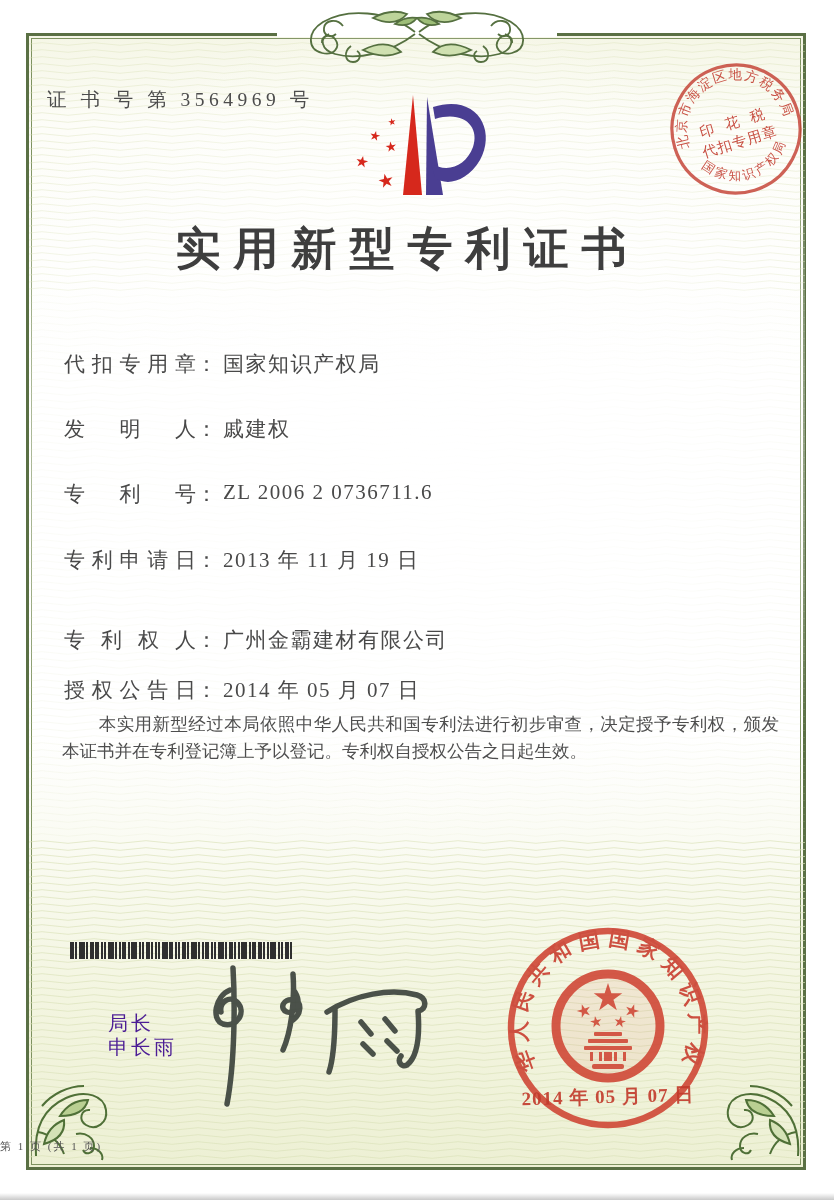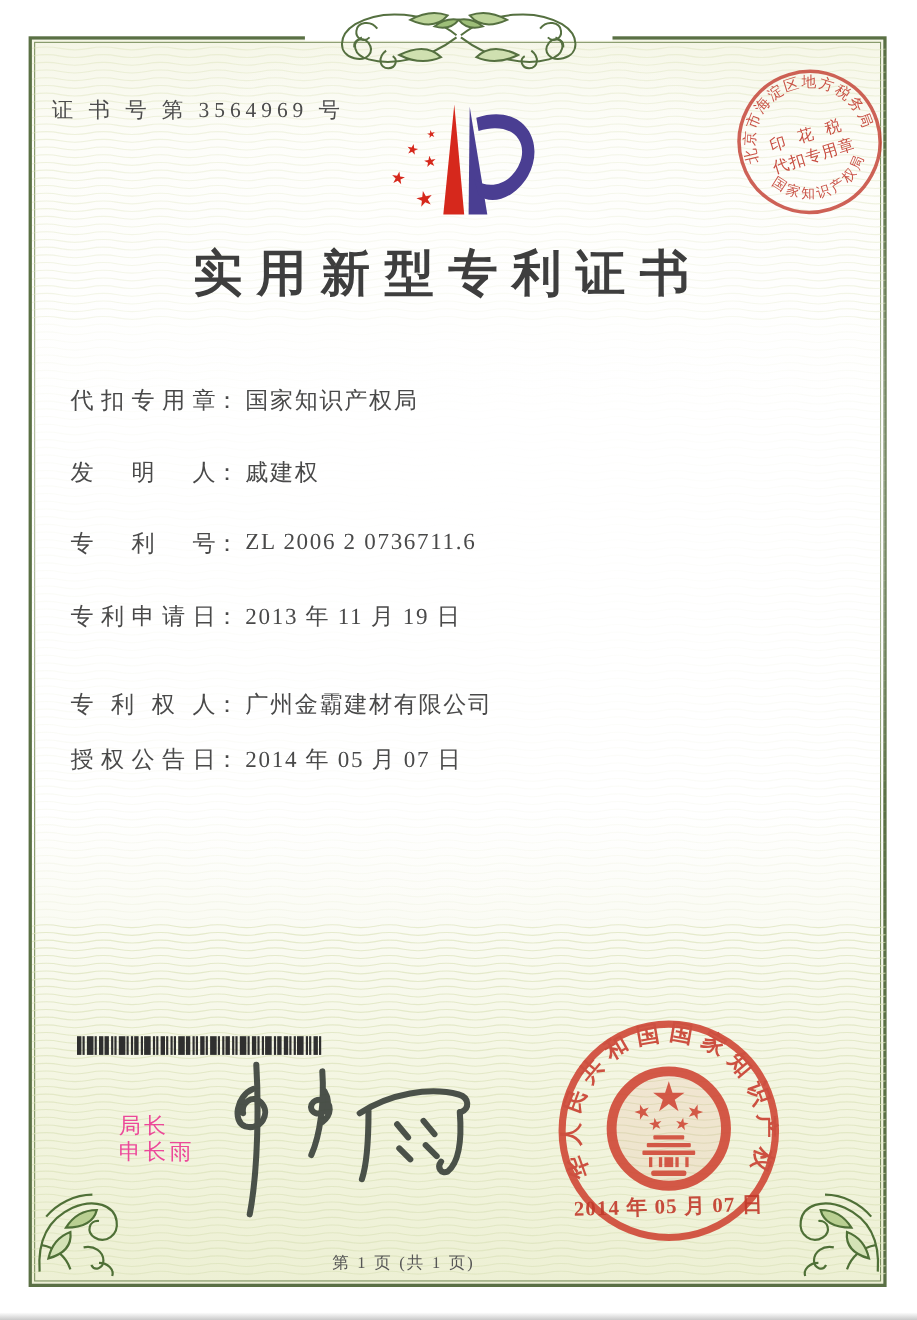--- a/index.html
+++ b/index.html
@@ -40,32 +40,32 @@
   .fvalue{letter-spacing:1.5px;padding-left:6px;vertical-align:top}
 
   .paras{left:62px;top:711px;width:717px;font-size:17.5px;line-height:26.5px;color:#4e4e4e;text-align:justify}
   .paras p{margin:0;text-indent:2.1em}
 
   .barcode{left:70px;top:942px;width:234px;height:17px;font-size:0}
   .barcode span{display:inline-block;height:100%;background:#2f2f2f;vertical-align:top}
 
   .sig-title,.sig-name{
     left:108px;font-family:"Liberation Sans","DejaVu Sans",sans-serif;
-    font-size:20px;color:#ec4899;letter-spacing:3px;
+    font-size:20px;color:#4c1d95;letter-spacing:3px;
   }
   .sig-title{top:1010px}
   .sig-name{top:1034px}
 
   .seal-date{
     left:496px;top:1084px;width:224px;text-align:center;
     font-size:19px;color:#c23a2b;letter-spacing:1px;transform:rotate(-1.5deg);
     font-weight:600;opacity:.9;
   }
 
-  .footer{left:0;top:1139px;width:734px;text-align:center;font-size:15px;letter-spacing:2px;color:#565656}
+  .footer{left:0;top:1139px;width:734px;text-align:left;font-size:11px;letter-spacing:2px;color:#565656}
 
   .scan-edge{left:0;top:1193px;width:834px;height:7px;background:linear-gradient(#ffffff,#c9c9c9)}
 
   svg text{font-family:"Liberation Serif","DejaVu Serif",serif}
 </style>
 </head>
 <body>
 
 <svg width="0" height="0" style="position:absolute" aria-hidden="true">
   <defs>
@@ -320,20 +320,21 @@
   </div>
   <div class="abs field" style="top:626px">
     <span class="flabel">专利权人</span><span class="fcolon">：</span><span class="fvalue">广州金霸建材有限公司</span>
   </div>
   <div class="abs field" style="top:676px">
     <span class="flabel">授权公告日</span><span class="fcolon">：</span><span class="fvalue">2014 年 05 月 07 日</span>
   </div>
 </div>
 
 <div class="abs paras">
+  <p>本实用新型经过本局依照中华人民共和国专利法进行初步审查，决定授予专利权，颁发本证书并在专利登记簿上予以登记。专利权自授权公告之日起生效。</p>
 </div>
 
 <div class="abs barcode"><span style="width:4px;margin-right:1px"></span><span style="width:2px;margin-right:2px"></span><span style="width:6px;margin-right:1px"></span><span style="width:2px;margin-right:2px"></span><span style="width:4px;margin-right:1px"></span><span style="width:4px;margin-right:2px"></span><span style="width:2px;margin-right:1px"></span><span style="width:2px;margin-right:2px"></span><span style="width:6px;margin-right:1px"></span><span style="width:2px;margin-right:2px"></span><span style="width:2px;margin-right:1px"></span><span style="width:4px;margin-right:2px"></span><span style="width:2px;margin-right:1px"></span><span style="width:6px;margin-right:2px"></span><span style="width:2px;margin-right:1px"></span><span style="width:2px;margin-right:2px"></span><span style="width:4px;margin-right:1px"></span><span style="width:2px;margin-right:2px"></span><span style="width:2px;margin-right:1px"></span><span style="width:2px;margin-right:2px"></span><span style="width:6px;margin-right:1px"></span><span style="width:4px;margin-right:2px"></span><span style="width:2px;margin-right:1px"></span><span style="width:2px;margin-right:2px"></span><span style="width:4px;margin-right:1px"></span><span style="width:2px;margin-right:2px"></span><span style="width:6px;margin-right:1px"></span><span style="width:2px;margin-right:2px"></span><span style="width:2px;margin-right:1px"></span><span style="width:4px;margin-right:2px"></span><span style="width:2px;margin-right:1px"></span><span style="width:2px;margin-right:2px"></span><span style="width:6px;margin-right:1px"></span><span style="width:2px;margin-right:2px"></span><span style="width:4px;margin-right:1px"></span><span style="width:2px;margin-right:2px"></span><span style="width:2px;margin-right:1px"></span><span style="width:6px;margin-right:2px"></span><span style="width:2px;margin-right:1px"></span><span style="width:4px;margin-right:2px"></span><span style="width:4px;margin-right:1px"></span><span style="width:2px;margin-right:2px"></span><span style="width:2px;margin-right:1px"></span><span style="width:6px;margin-right:2px"></span><span style="width:2px;margin-right:1px"></span><span style="width:2px;margin-right:2px"></span><span style="width:4px;margin-right:1px"></span><span style="width:2px;margin-right:2px"></span></div>
 
 <div class="abs sig-title">局长</div>
 <div class="abs sig-name">申长雨</div>
 
 <svg class="abs" style="left:175px;top:962px" width="260" height="150" viewBox="0 0 260 150">
   <g stroke="#39403a" stroke-width="5.5" fill="none" stroke-linecap="round" stroke-linejoin="round" opacity="0.9">
     <path d="M55,28 C40,34 36,58 48,62 C62,66 72,50 62,40 C55,33 44,40 46,50"></path>

